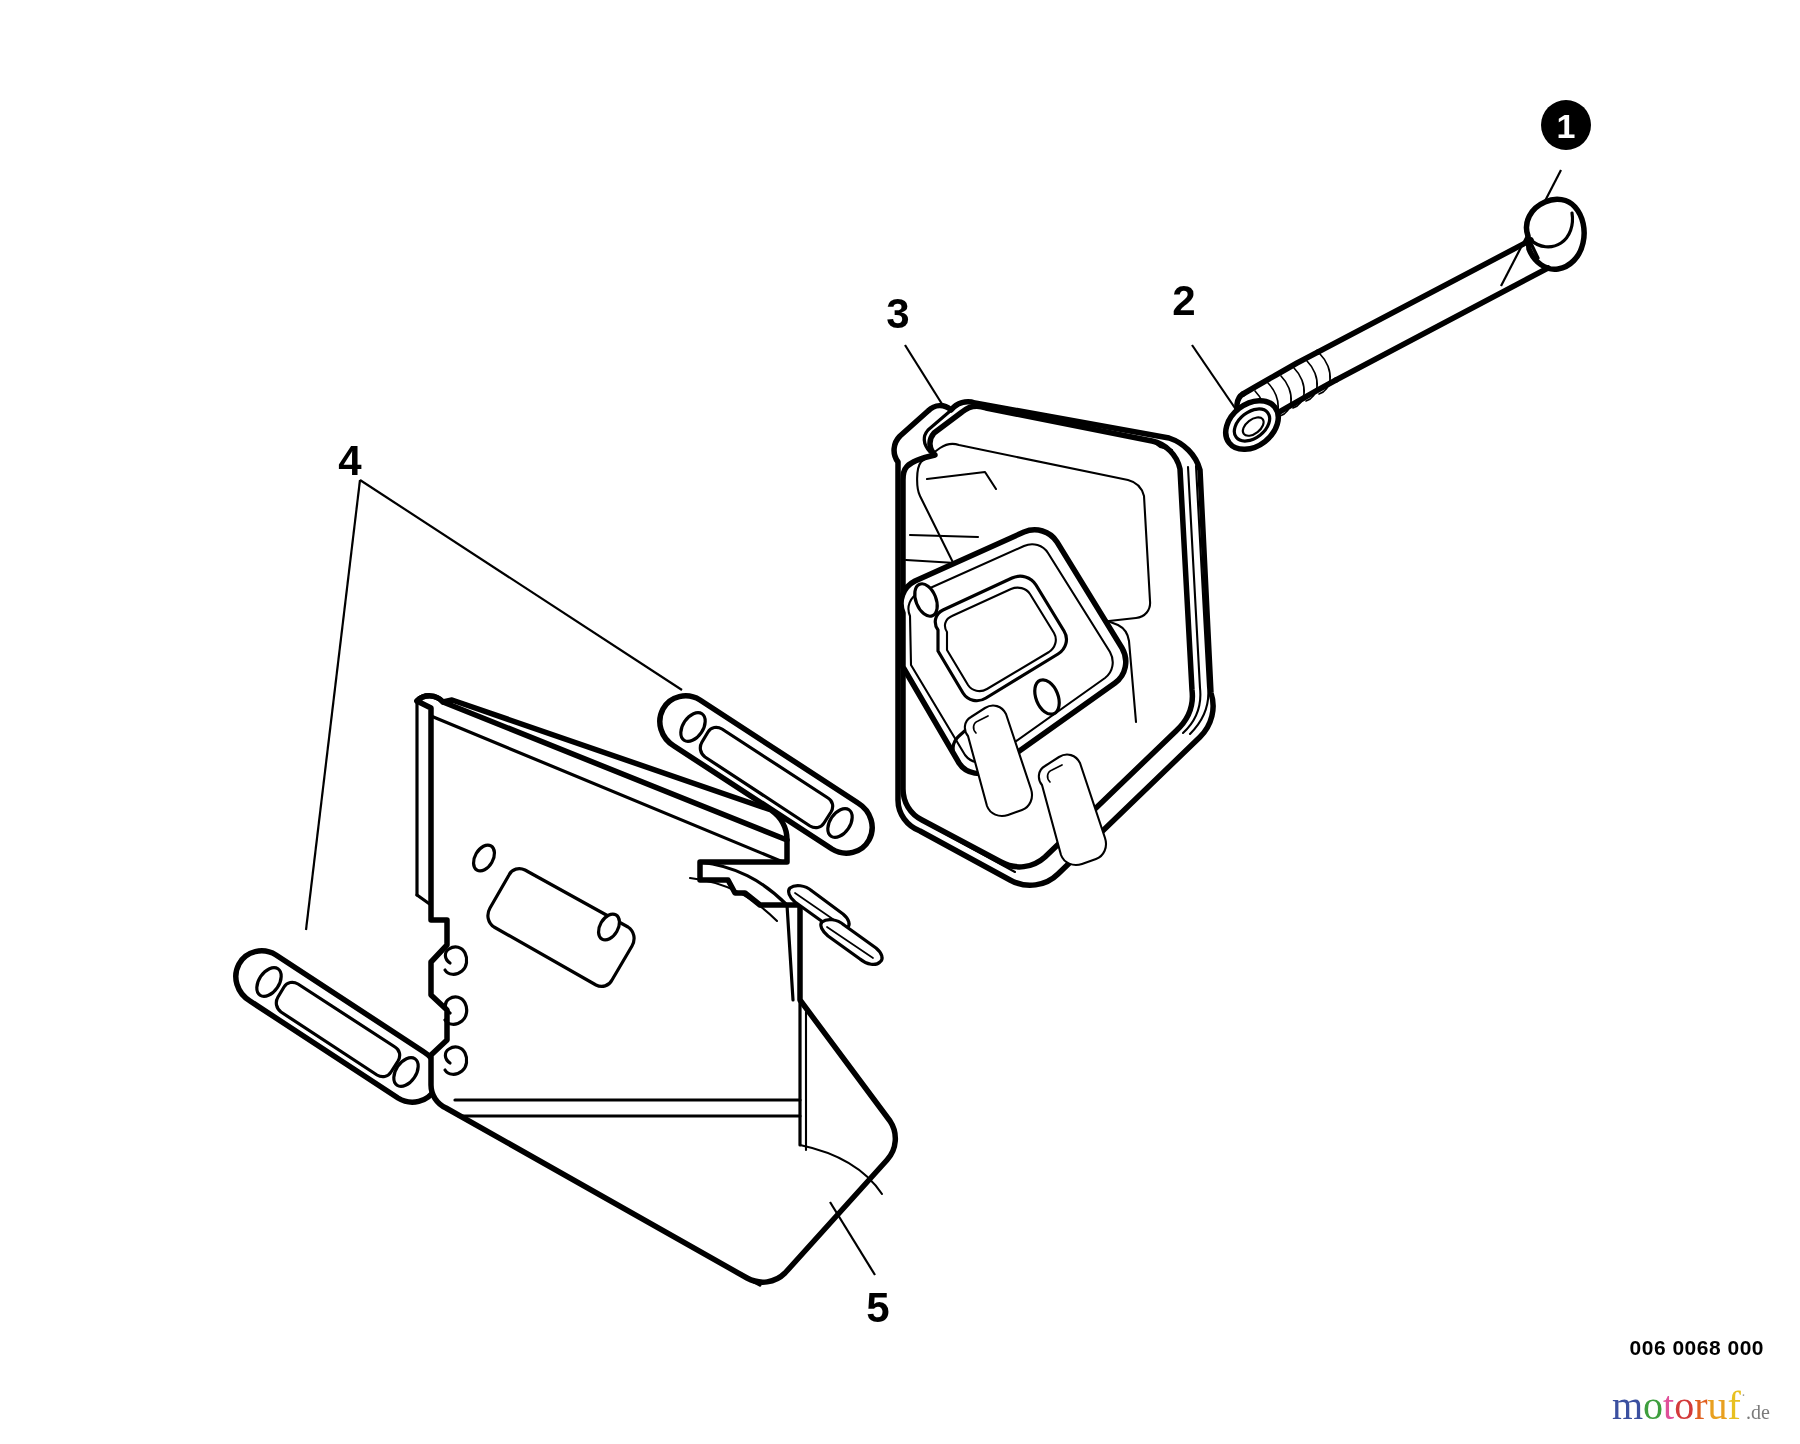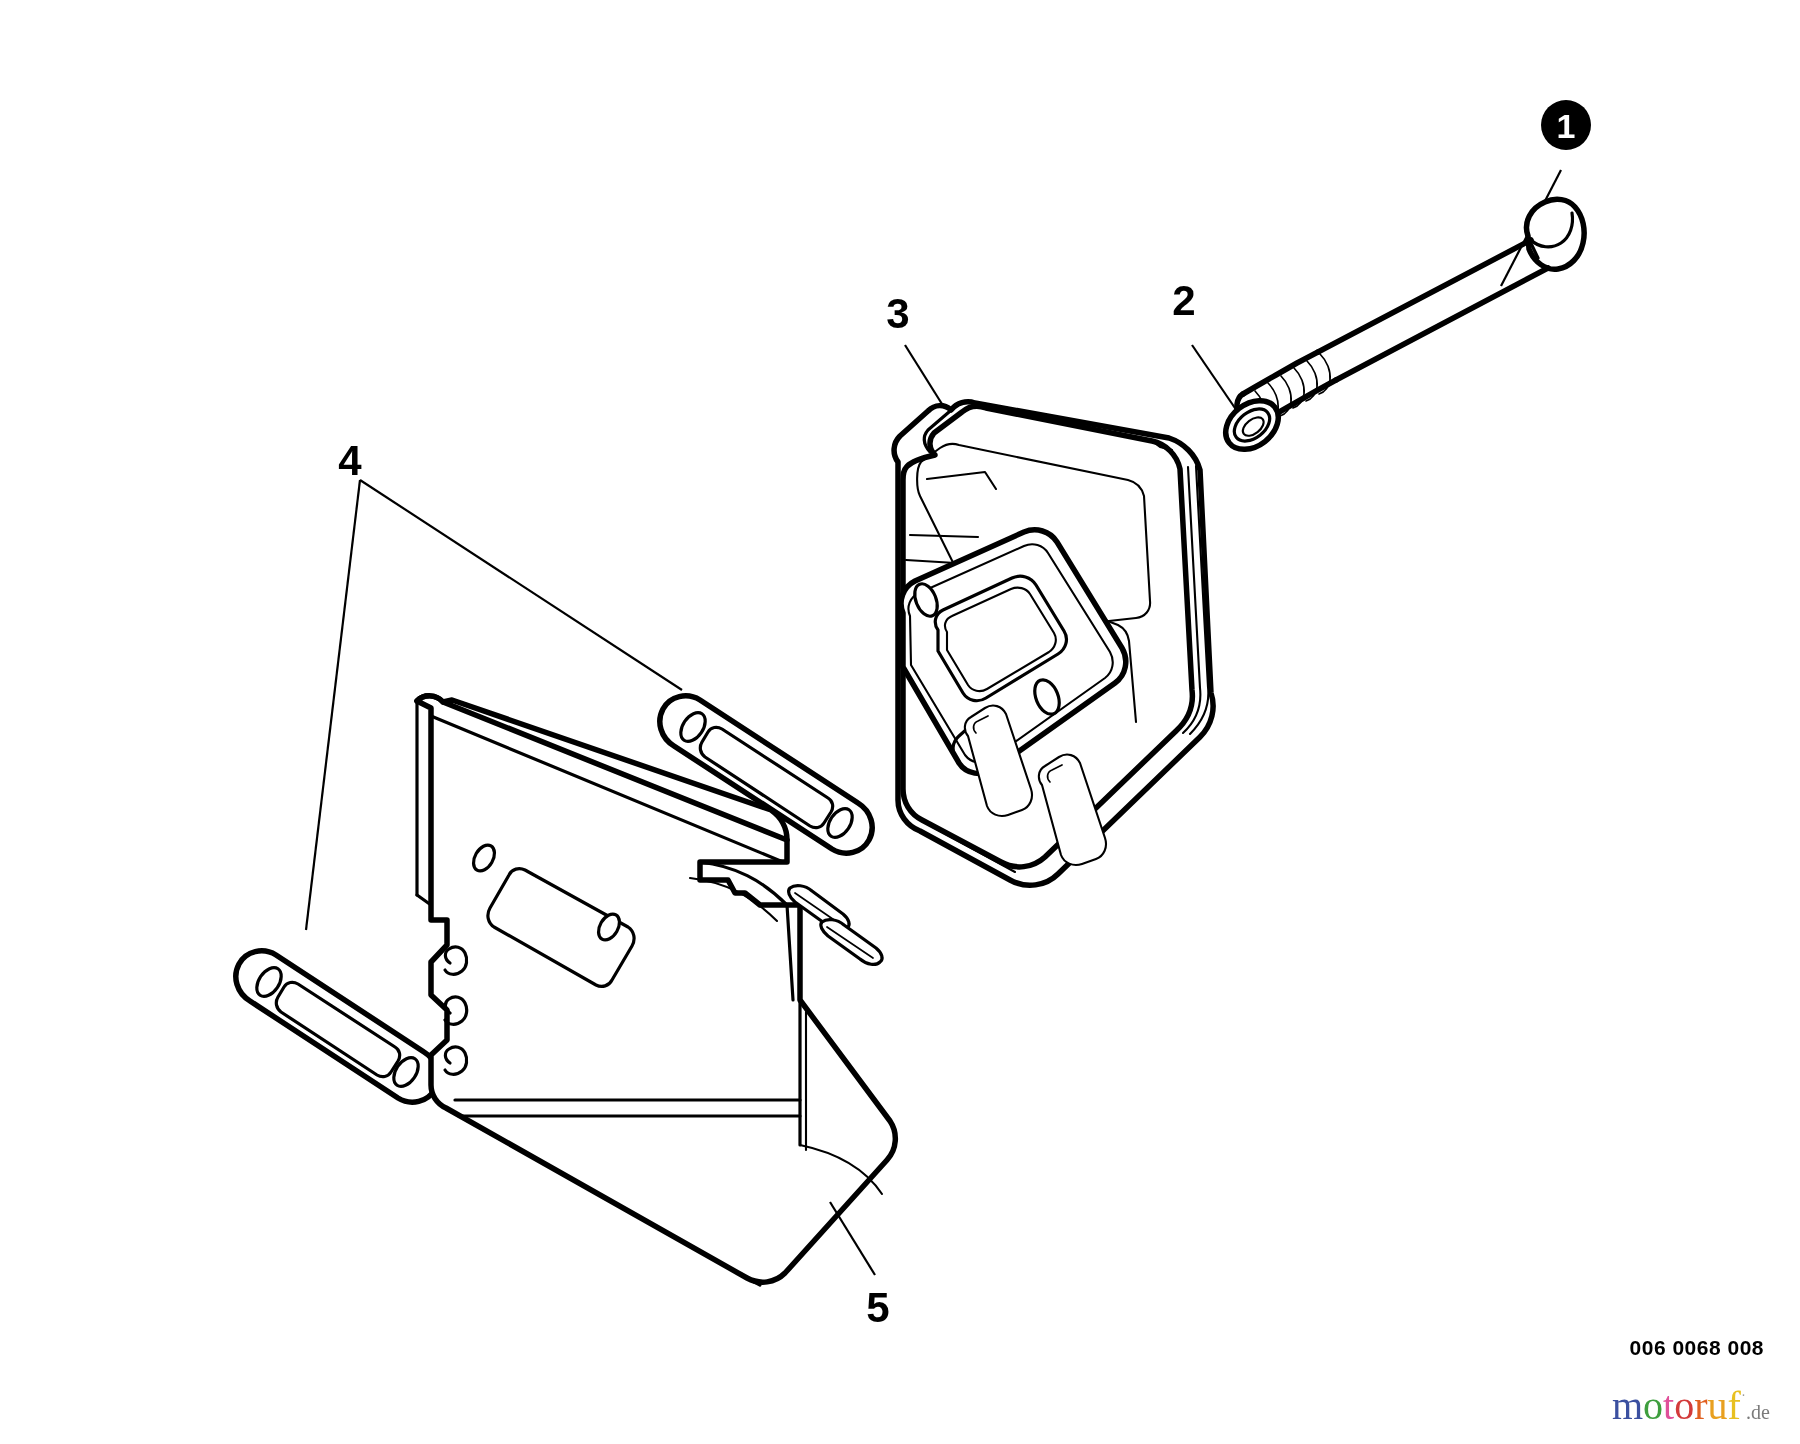--- a/index.html
+++ b/index.html
@@ -442,19 +442,19 @@
       <path class="ln thin" d="M447,1108 L455,1114 L744,1276"></path>
 
       <path class="ln thin" d="M800,1145 C838,1153 866,1170 882,1194"></path>
     </g>
 
     <path class="leader" d="M875,1275 L830,1202"></path>
     <text class="callout-text" x="878" y="1322" text-anchor="middle">5</text>
 
   </svg>
 
-  <div id="part-number">006 0068 008</div>
+  <div id="part-number">006 0068 000</div>
 
   <div id="watermark">
     <span class="g" style="color: rgb(59, 80, 160);">m</span><span class="g" style="color: rgb(62, 158, 62);">o</span><span class="g" style="color: rgb(224, 80, 154);">t</span><span class="g" style="color: rgb(211, 58, 58);">o</span><span class="g" style="color: rgb(224, 96, 32);">r</span><span class="g" style="color: rgb(232, 160, 32);">u</span><span class="g" style="color: rgb(232, 192, 32);">f</span><span class="dot" style="color: rgb(154, 154, 154);">˙</span><span class="suffix" style="color: rgb(123, 123, 123);">.de</span>
   </div>
 
 </div>
 
 </body></html>

